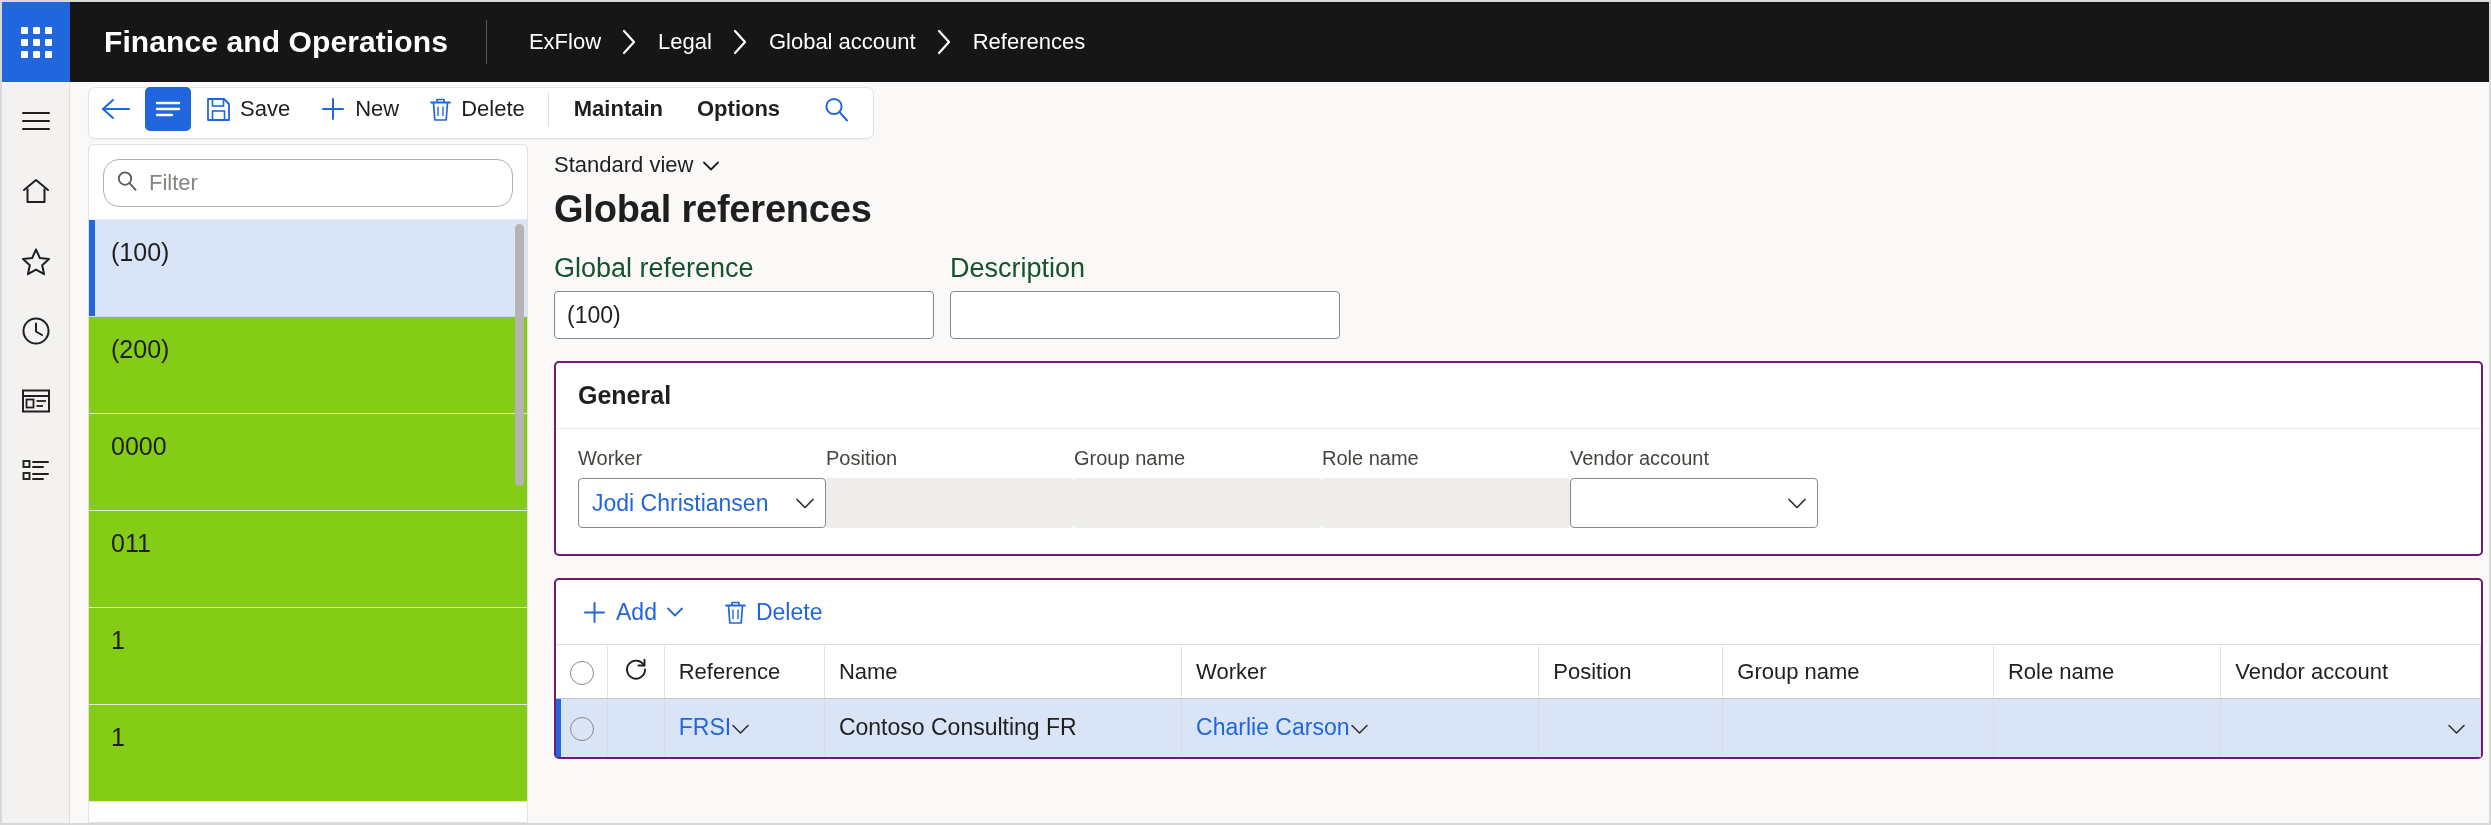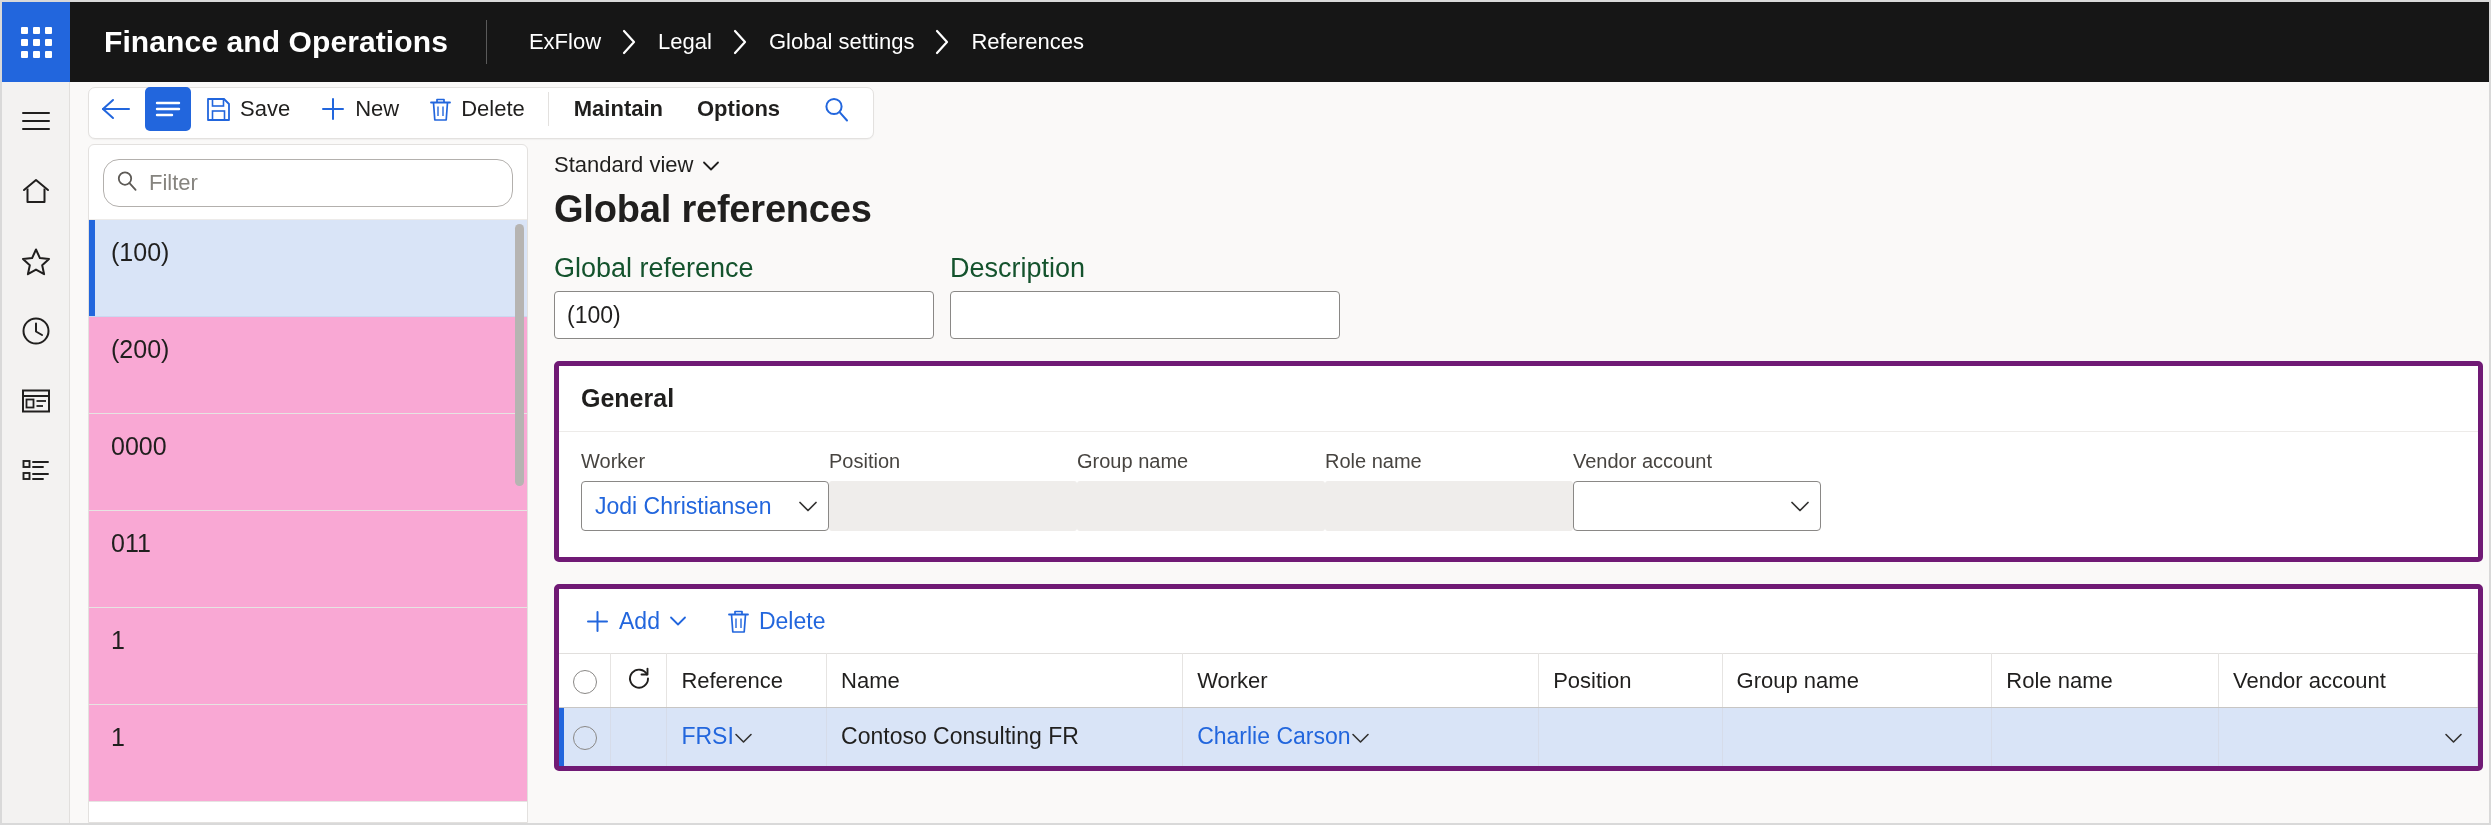--- a/index.html
+++ b/index.html
@@ -159,21 +159,21 @@
     flex: 1 1 auto; position: relative; overflow: hidden;
     border-top: 1px solid #edebe9;
   }
   .list-item {
     height: 97px;
     display: flex; align-items: flex-start;
     padding: 18px 0 0 22px;
     font-size: 25px; color: #201f1e;
     border-bottom: 1px solid #e6e4e2;
     position: relative; cursor: pointer;
-    background: #f9a8d4;
+    background: #84cc16;
   }
   .list-item.selected { background: #d9e4f7; border-bottom-color: #cbd8f0; }
   .list-item.selected::before {
     content: ""; position: absolute; left: 0; top: 0; bottom: 0;
     width: 6px; background: #2266dd;
   }
   .list-scroll {
     position: absolute; right: 3px; top: 4px;
     width: 9px; height: 262px;
     background: #b6b4b2; border-radius: 5px;
@@ -201,21 +201,21 @@
   .fld-input {
     height: 48px; border: 1px solid #8a8886; border-radius: 4px;
     background: #fff; display: flex; align-items: center;
     padding: 0 12px; font-size: 23px; color: #201f1e;
   }
   .fld-input.w380 { width: 380px; }
   .fld-input.w390 { width: 390px; }
 
   .section {
     background: #ffffff;
-    border: 5px solid #701a75;
+    border: 2px solid #701a75;
     border-radius: 5px;
     margin-top: 22px;
   }
   .section-head {
     height: 66px; display: flex; align-items: center;
     padding: 0 22px;
     font-size: 25px; font-weight: bold; color: #201f1e;
     border-bottom: 1px solid #edebe9;
   }
   .section-body { padding: 18px 22px 26px 22px; }
@@ -317,21 +317,21 @@
         <svg width="17" height="26" viewBox="0 0 17 26">
             <path d="M3 2 L13 13 L3 24" stroke="#ffffff" stroke-width="2.2" fill="none" stroke-linecap="round" stroke-linejoin="round"></path>
           </svg>
       </span>
       <span class="bc-item">Legal</span>
       <span class="bc-sep">
         <svg width="17" height="26" viewBox="0 0 17 26">
             <path d="M3 2 L13 13 L3 24" stroke="#ffffff" stroke-width="2.2" fill="none" stroke-linecap="round" stroke-linejoin="round"></path>
           </svg>
       </span>
-      <span class="bc-item">Global settings</span>
+      <span class="bc-item">Global account</span>
       <span class="bc-sep">
         <svg width="17" height="26" viewBox="0 0 17 26">
             <path d="M3 2 L13 13 L3 24" stroke="#ffffff" stroke-width="2.2" fill="none" stroke-linecap="round" stroke-linejoin="round"></path>
           </svg>
       </span>
       <span class="bc-item">References</span>
     </div>
   </div>
 
   <div class="body">

